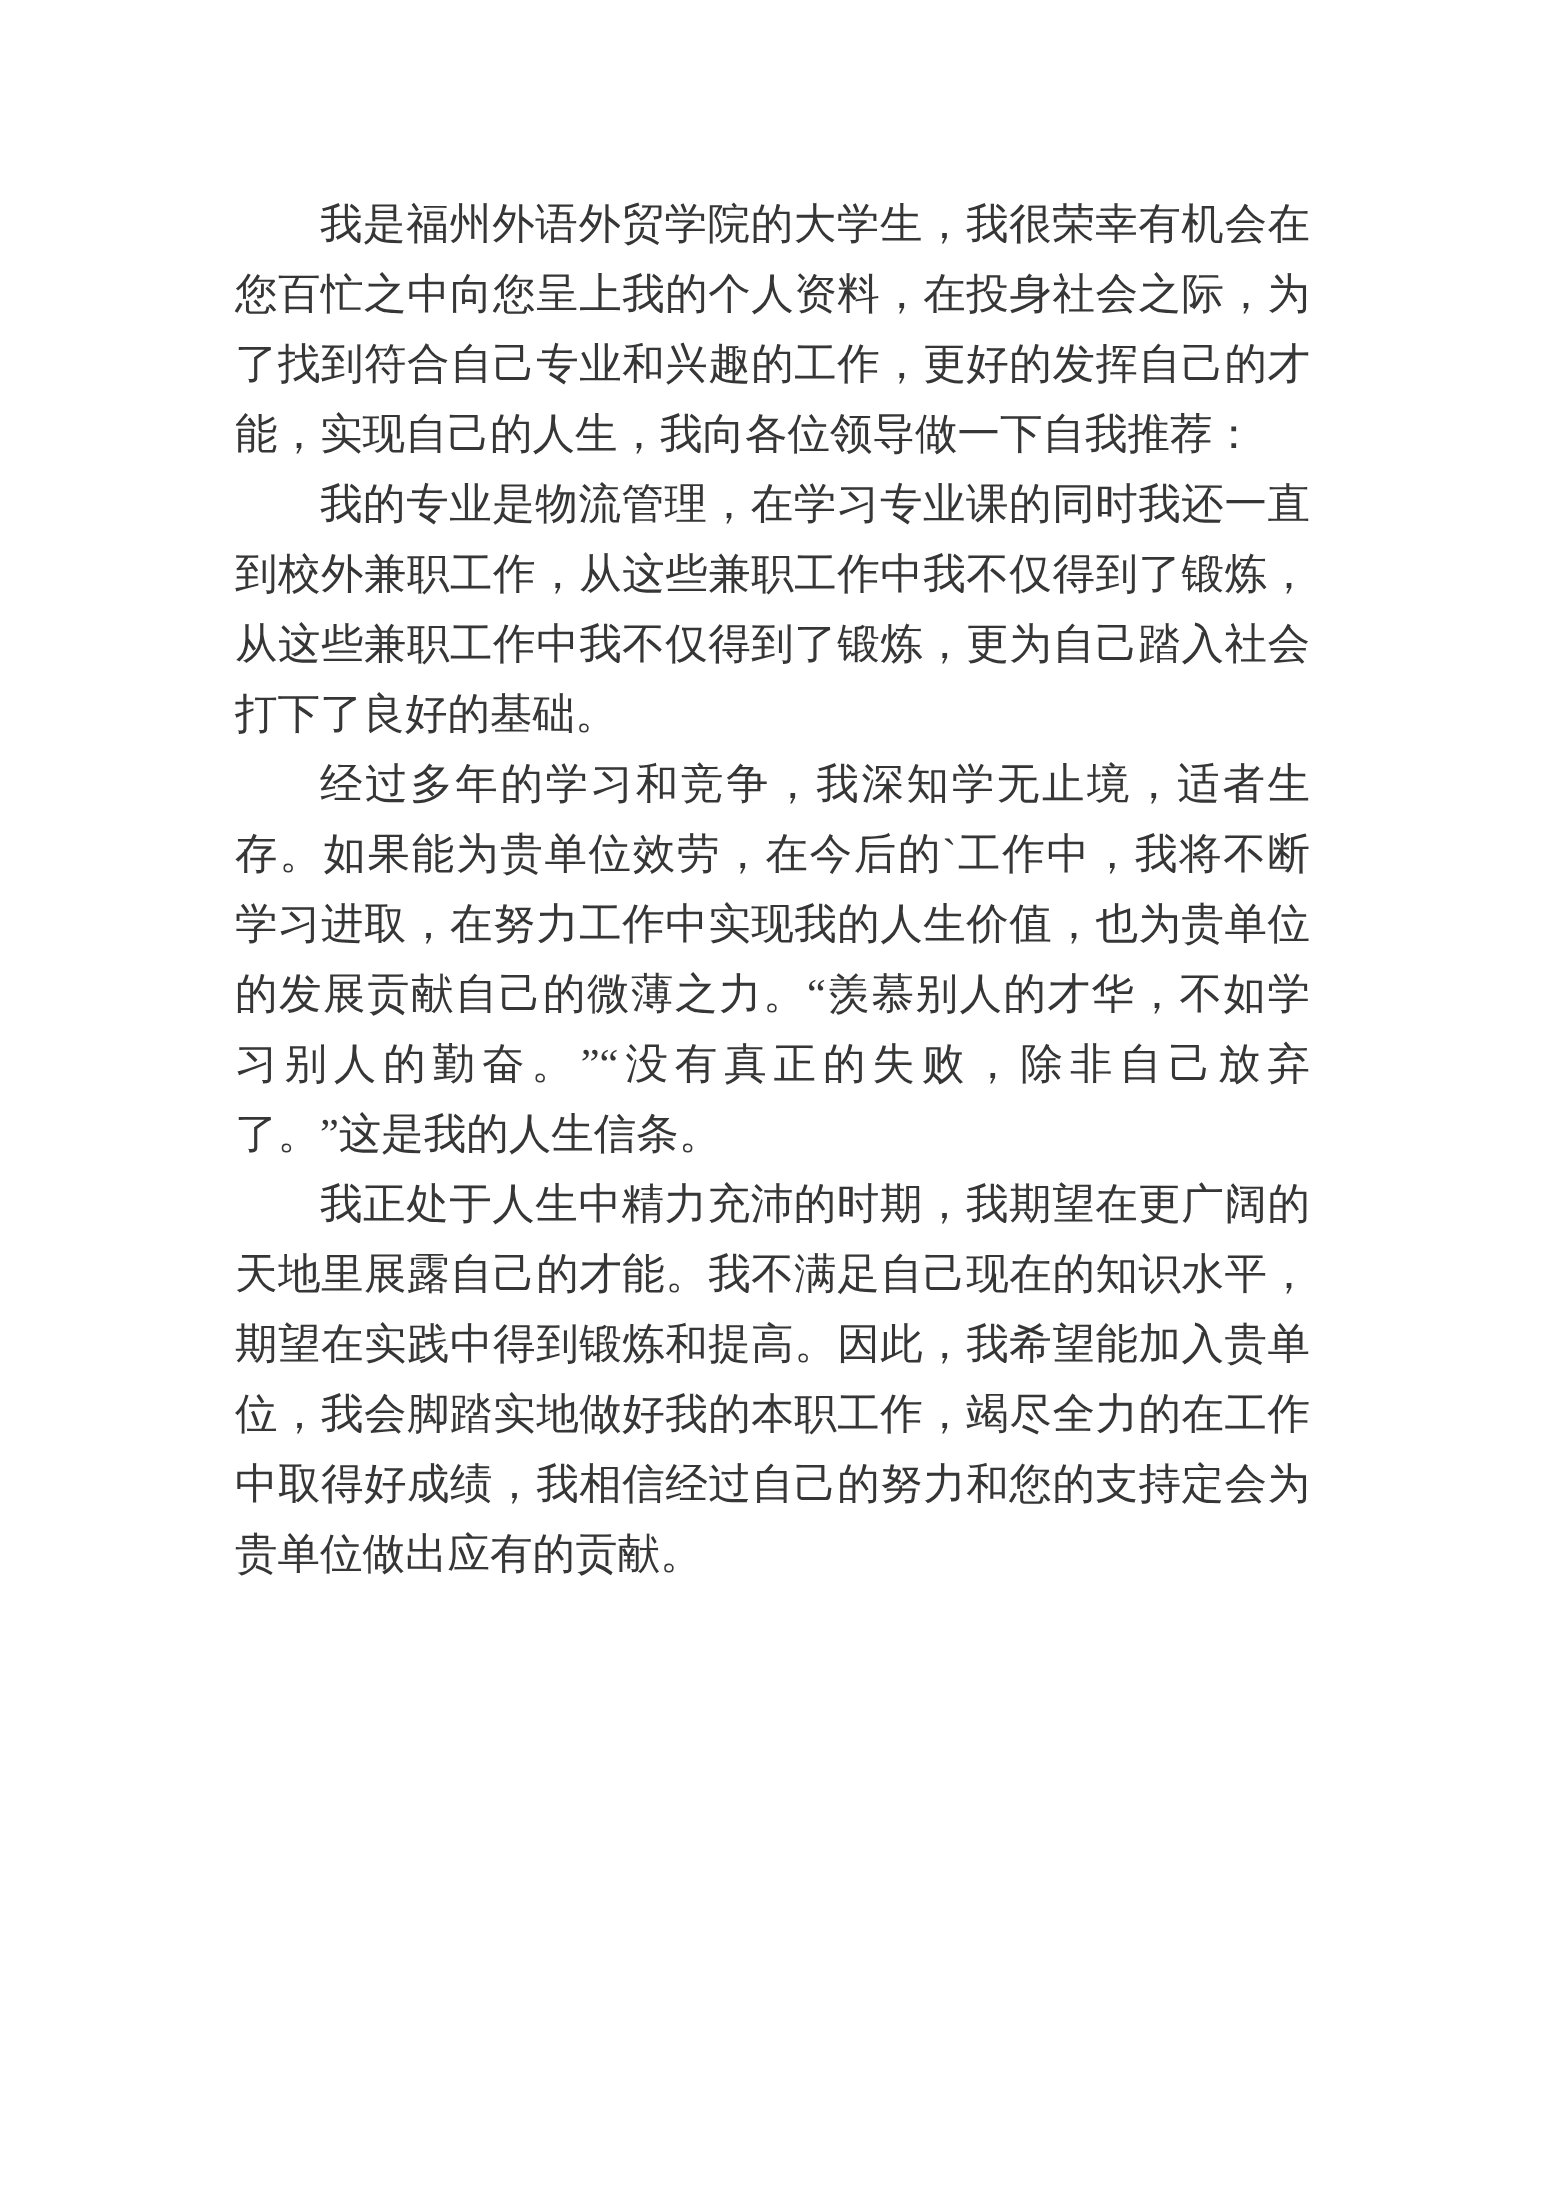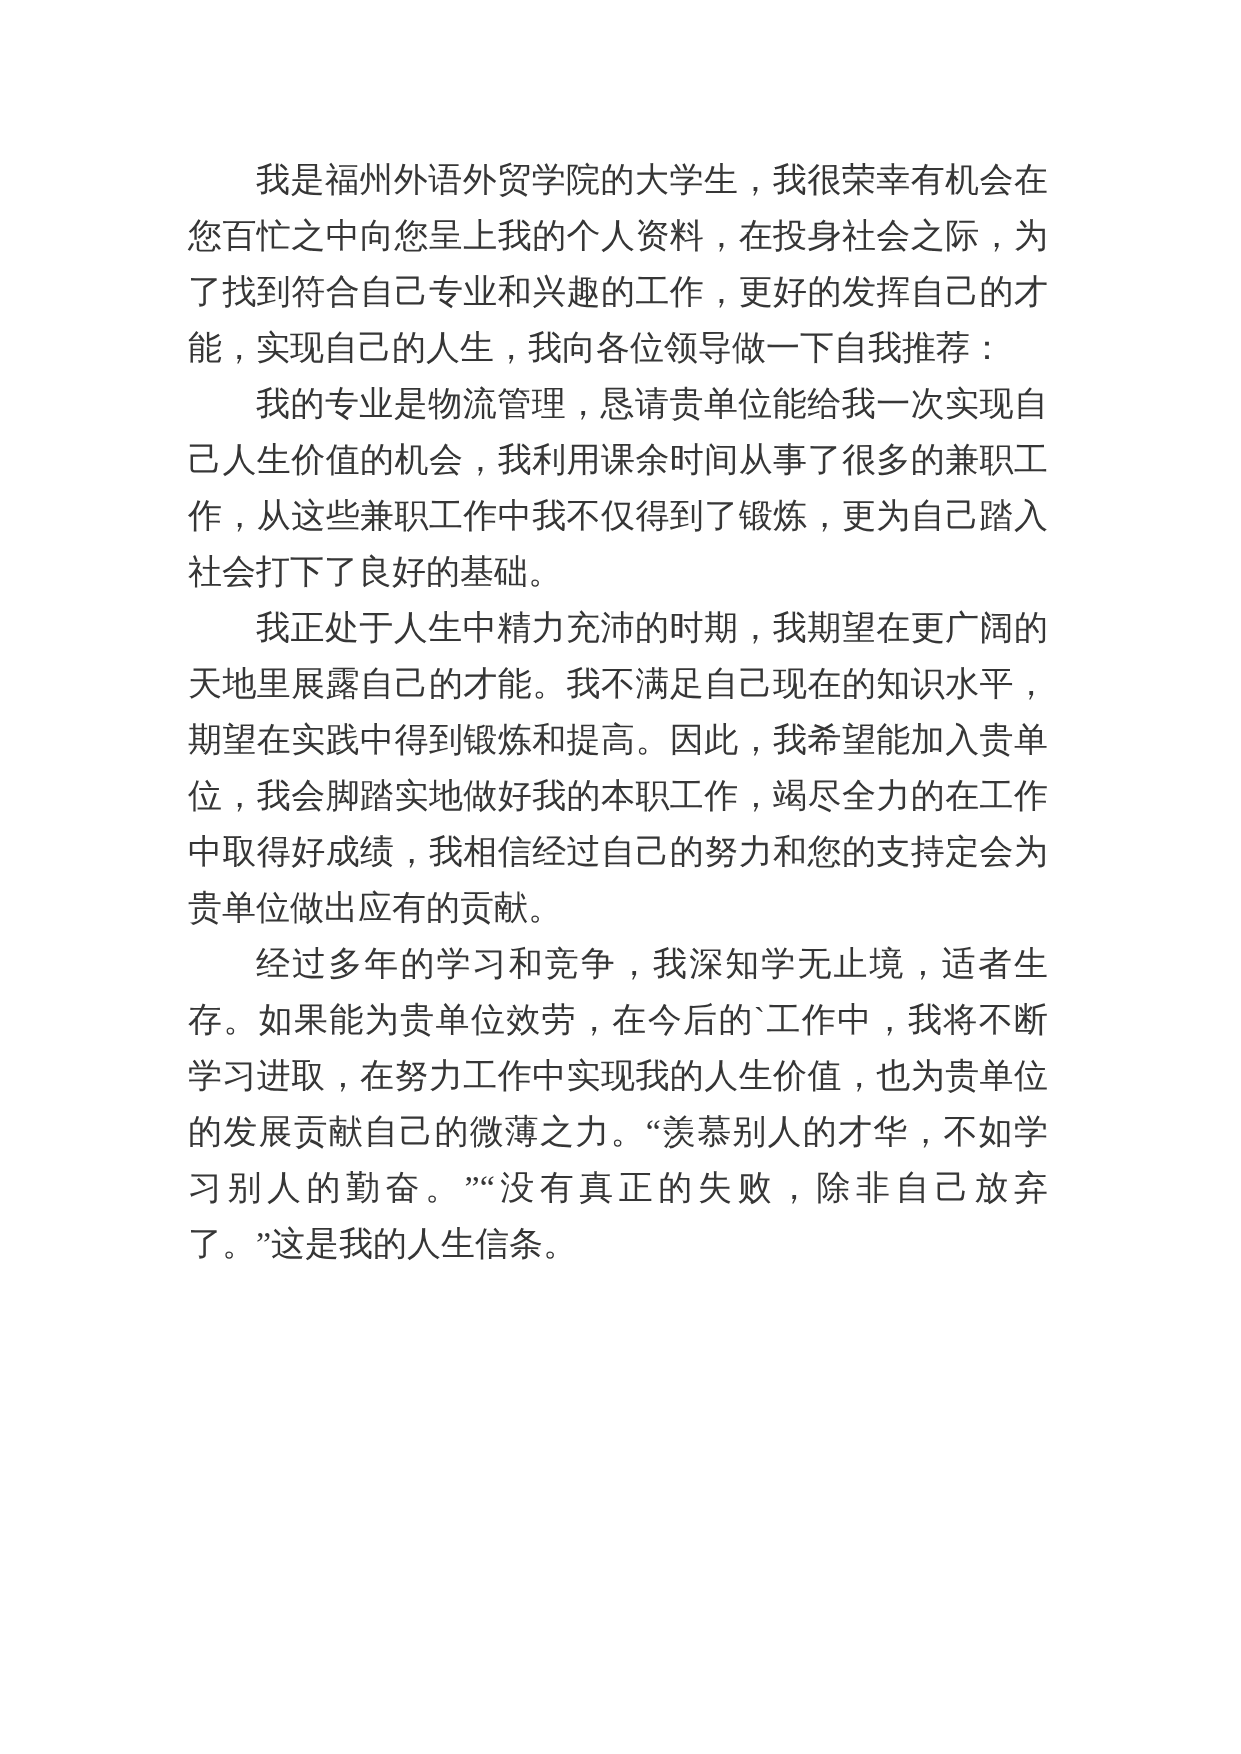--- a/index.html
+++ b/index.html
@@ -30,17 +30,17 @@
     padding: 0;
     text-indent: 2em;
   }
 </style>
 </head>
 <body>
 
 <div class="page">
   <div class="doc-body">
     <p>我是福州外语外贸学院的大学生，我很荣幸有机会在您百忙之中向您呈上我的个人资料，在投身社会之际，为了找到符合自己专业和兴趣的工作，更好的发挥自己的才能，实现自己的人生，我向各位领导做一下自我推荐：</p>
-    <p>我的专业是物流管理，恳请贵单位能给我一次实现自己人生价值的机会，我利用课余时间从事了很多的兼职工作，从这些兼职工作中我不仅得到了锻炼，更为自己踏入社会打下了良好的基础。</p>
+    <p>我的专业是物流管理，在学习专业课的同时我还一直到校外兼职工作，从这些兼职工作中我不仅得到了锻炼，从这些兼职工作中我不仅得到了锻炼，更为自己踏入社会打下了良好的基础。</p>
+    <p>经过多年的学习和竞争，我深知学无止境，适者生存。如果能为贵单位效劳，在今后的`工作中，我将不断学习进取，在努力工作中实现我的人生价值，也为贵单位的发展贡献自己的微薄之力。“羡慕别人的才华，不如学习别人的勤奋。”“没有真正的失败，除非自己放弃了。”这是我的人生信条。</p>
     <p>我正处于人生中精力充沛的时期，我期望在更广阔的天地里展露自己的才能。我不满足自己现在的知识水平，期望在实践中得到锻炼和提高。因此，我希望能加入贵单位，我会脚踏实地做好我的本职工作，竭尽全力的在工作中取得好成绩，我相信经过自己的努力和您的支持定会为贵单位做出应有的贡献。</p>
-    <p>经过多年的学习和竞争，我深知学无止境，适者生存。如果能为贵单位效劳，在今后的`工作中，我将不断学习进取，在努力工作中实现我的人生价值，也为贵单位的发展贡献自己的微薄之力。“羡慕别人的才华，不如学习别人的勤奋。”“没有真正的失败，除非自己放弃了。”这是我的人生信条。</p>
   </div>
 </div>
 
 </body></html>

